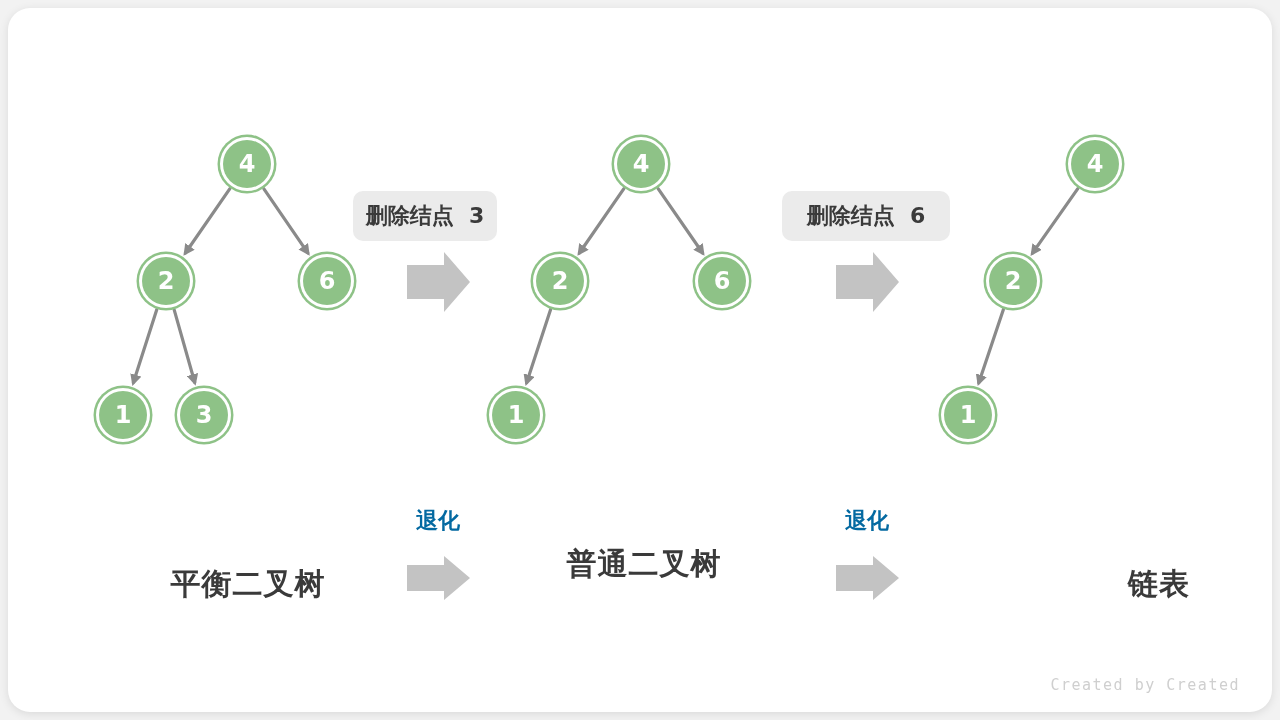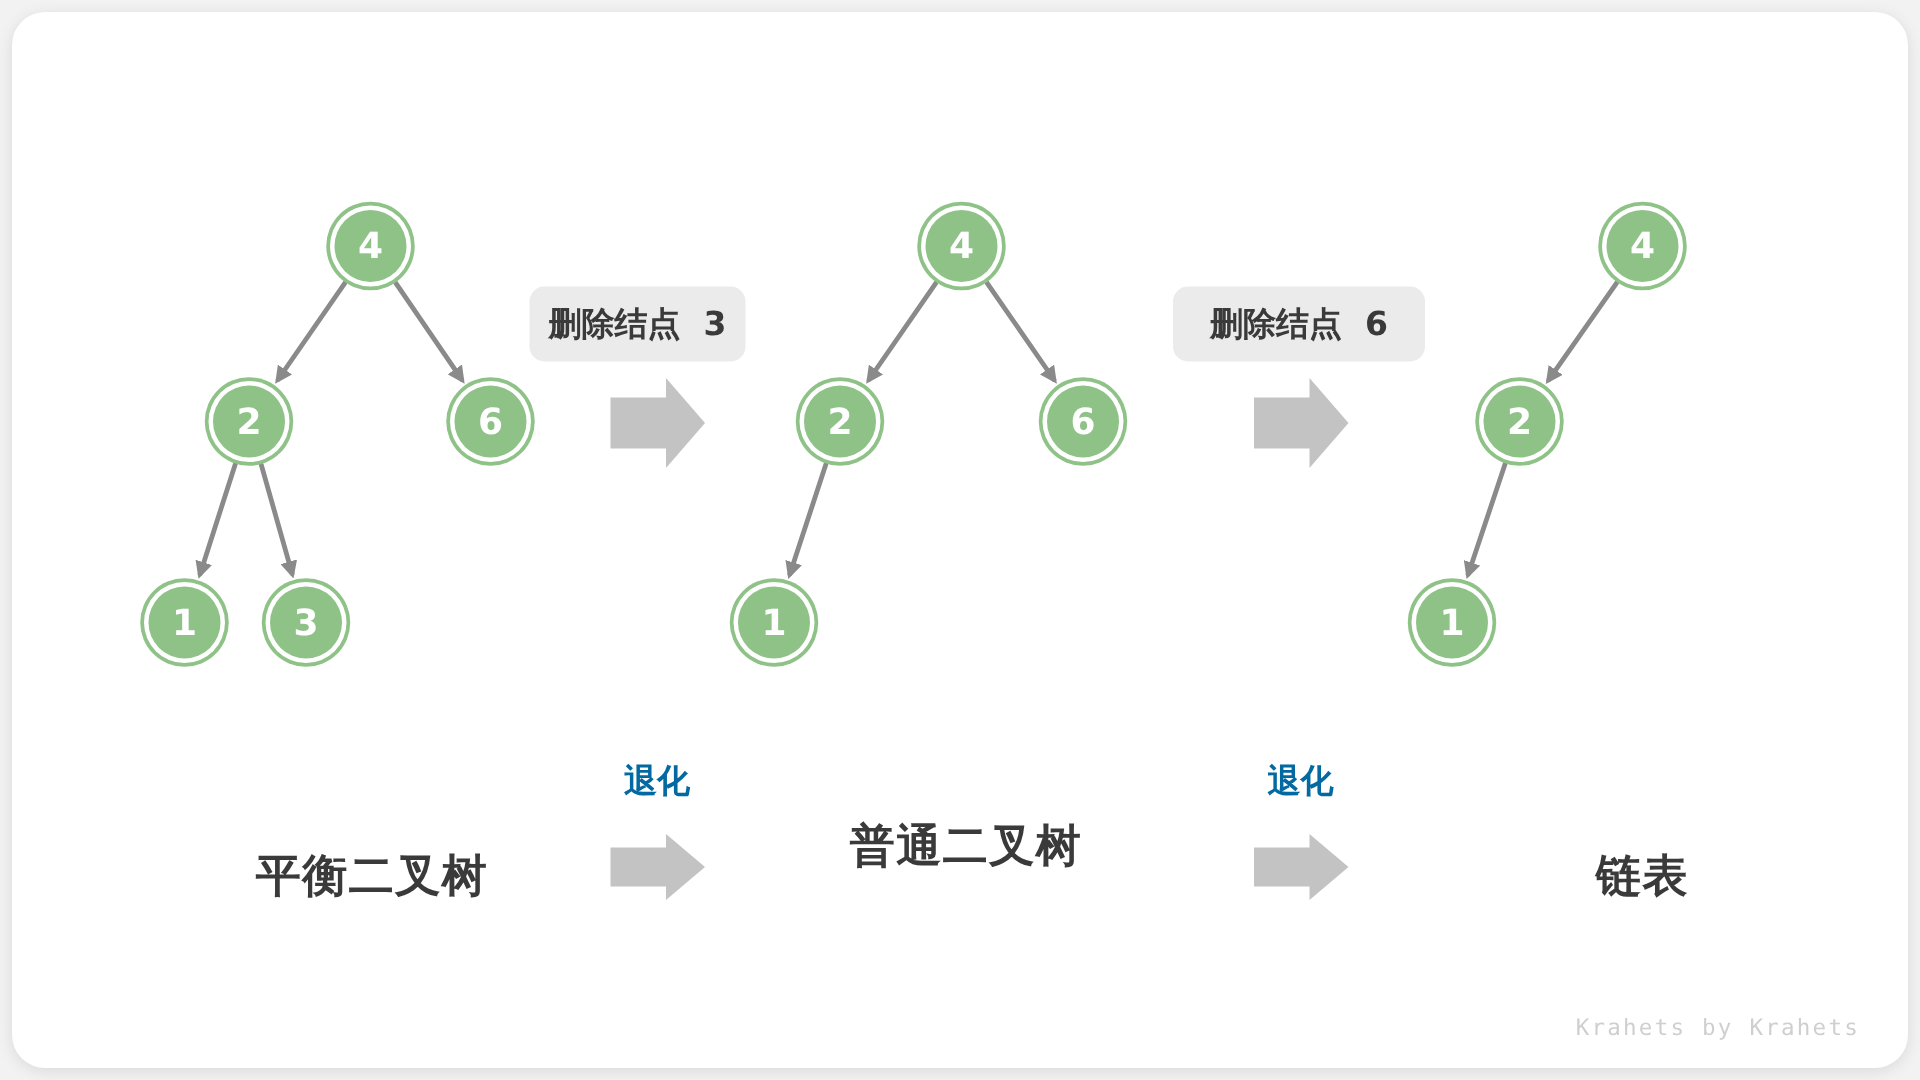--- a/index.html
+++ b/index.html
@@ -130,16 +130,16 @@
   <div class="node" style="left:944px; top:391px">1</div>
 
   <div class="tag tag1">删除结点  3</div>
   <div class="tag tag2">删除结点  6</div>
 
   <div class="degrade" style="left:438px; top:506px">退化</div>
   <div class="degrade" style="left:867px; top:506px">退化</div>
 
   <div class="caption" style="left:248px; top:564px">平衡二叉树</div>
   <div class="caption" style="left:644px; top:544px">普通二叉树</div>
-  <div class="caption" style="left:1095px; top:564px">链表</div>
+  <div class="caption" style="left:1159px; top:564px">链表</div>
 
-  <div class="watermark">Krahets by Krahets</div>
+  <div class="watermark">Created by Created</div>
 </div>
 
 </body></html>

